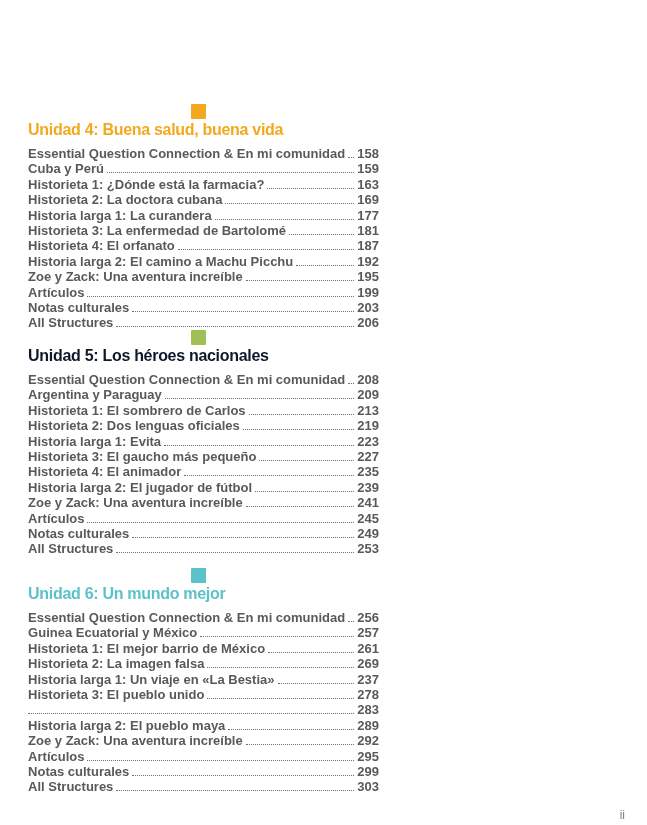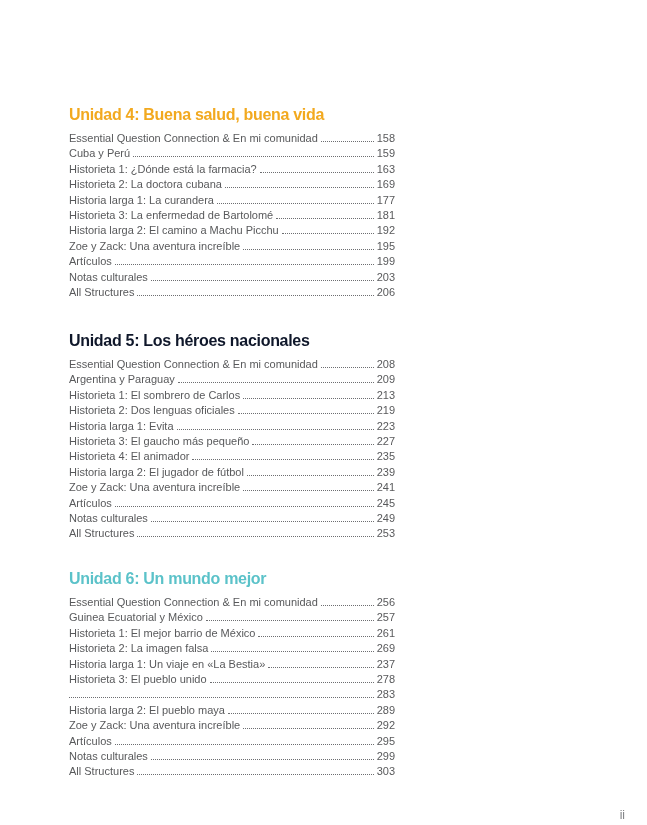--- a/index.html
+++ b/index.html
@@ -11,24 +11,25 @@
     font-family: "Liberation Sans", sans-serif;
     overflow: hidden;
   }
   .page {
     position: absolute;
     inset: 0;
     background: #ffffff;
   }
   .toc-section {
     position: absolute;
-    left: 43px;
+    left: 22px;
     width: 352px;
     display: flex;
-    align-items: flex-end;
+    align-items: center;
+    flex-direction: column;
   }
   .accent-bar {
     width: 15px;
     flex: 0 0 15px;
     border-radius: 1px;
   }
   .section-content {
     flex: 1;
     padding-left: 11px;
     padding-top: 1px;
@@ -39,24 +40,25 @@
     font-weight: bold;
     letter-spacing: -0.3px;
     margin-bottom: 7px;
     font-stretch: condensed;
     white-space: nowrap;
   }
   .entry-list { width: 100%; }
   .toc-entry {
     display: flex;
     align-items: baseline;
-    font-size: 11px;
+    font-size: 13px;
     line-height: 15.4px;
     color: #58595B;
     white-space: nowrap;
+    font-weight: bold;
   }
   .entry-label { flex: 0 0 auto; padding-right: 3px; }
   .dot-leader {
     flex: 1 1 auto;
     border-bottom: 1.6px dotted #6D6E71;
     margin: 0 3px 3px 0;
     min-width: 6px;
   }
   .entry-page {
     flex: 0 0 auto;
@@ -104,20 +106,25 @@
               <span class="entry-label">Historia larga 1: La curandera</span>
               <span class="dot-leader"></span>
               <span class="entry-page">177</span>
             </div>
             <div class="toc-entry">
               <span class="entry-label">Historieta 3: La enfermedad de Bartolomé</span>
               <span class="dot-leader"></span>
               <span class="entry-page">181</span>
             </div>
             <div class="toc-entry">
+              <span class="entry-label">Historieta 4: El orfanato</span>
+              <span class="dot-leader"></span>
+              <span class="entry-page">187</span>
+            </div>
+            <div class="toc-entry">
               <span class="entry-label">Historia larga 2: El camino a Machu Picchu</span>
               <span class="dot-leader"></span>
               <span class="entry-page">192</span>
             </div>
             <div class="toc-entry">
               <span class="entry-label">Zoe y Zack: Una aventura increíble</span>
               <span class="dot-leader"></span>
               <span class="entry-page">195</span>
             </div>
             <div class="toc-entry">

